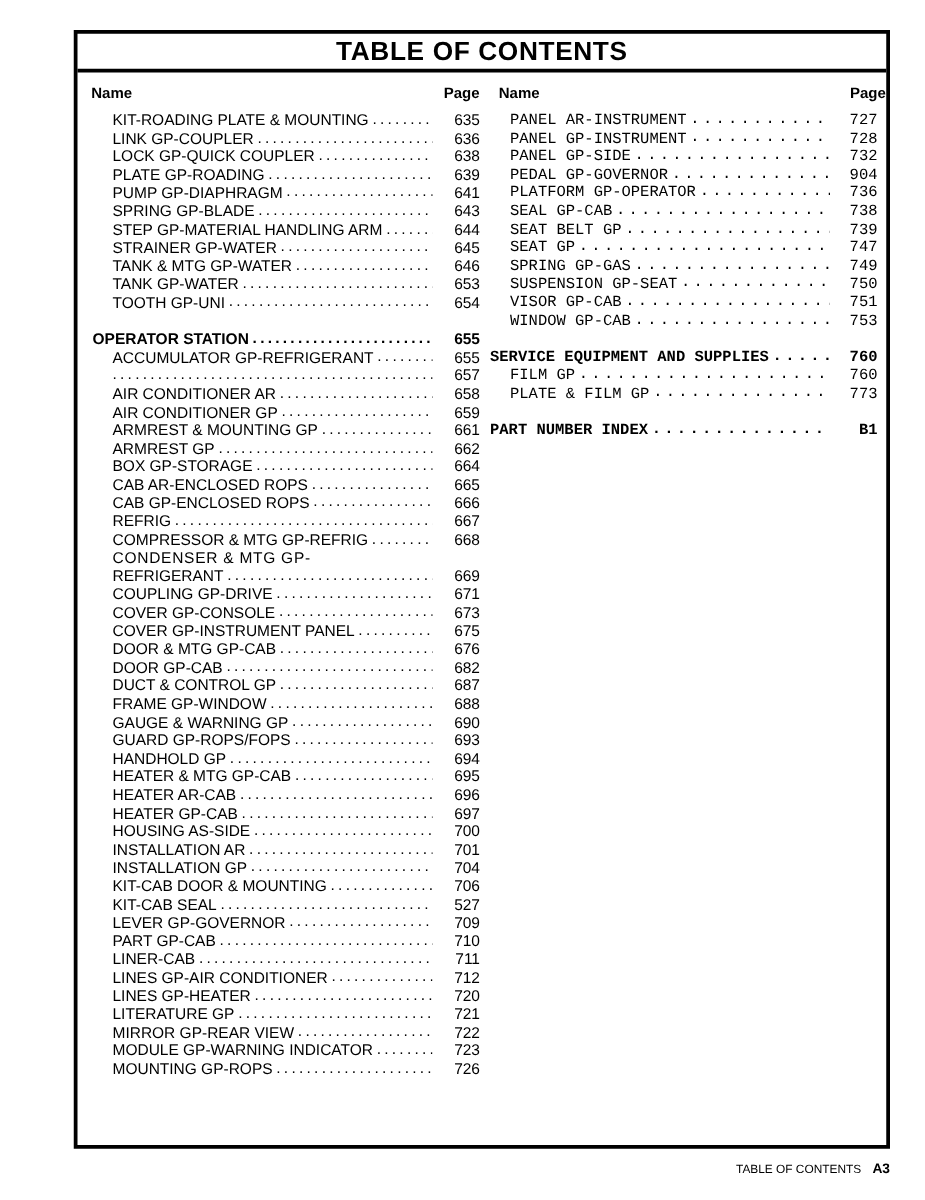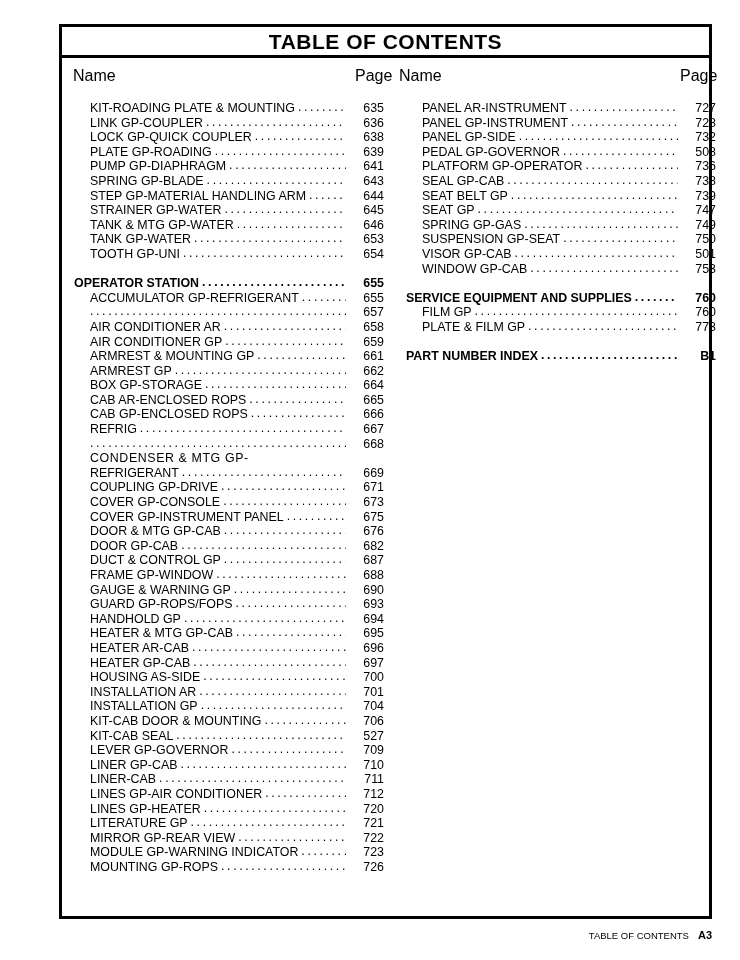--- a/index.html
+++ b/index.html
@@ -63,46 +63,45 @@
   .col-headers {
     position: absolute;
     left: 0;
     top: 31px;
     width: 100%;
     height: 26px;
     box-sizing: border-box;
   }
   .hdr {
     position: absolute;
-    font-size: 16px;
-    font-weight: normal;
+    font-size: 12px;
+    font-weight: bold;
     top: 9px;
     white-space: nowrap;
   }
   .hdr-name-l  { left: 11px; }
   .hdr-page-l  { left: 293px; }
   .hdr-name-r  { left: 337px; }
   .hdr-page-r  { left: 618px; }
 
   
   .body-cols {
     position: absolute;
     left: 0;
     top: 62px;
     width: 100%;
     padding: 0;
   }
   .col {
     position: absolute;
     top: 0;
     width: 314px;
-    margin-top: 12px;
   }
   .col-left  { left: 8px; }
-  .col-right { left: 340px; }
+  .col-right { left: 326px; font-family: Liberation Mono, monospace; }
 
   
   .entry {
     display: flex;
     align-items: baseline;
     font-size: 12.4px;
     line-height: 14.6px;
     height: 14.6px;
     white-space: nowrap;
     overflow: hidden;
@@ -299,20 +298,21 @@
             <span class="label">CAB GP-ENCLOSED ROPS</span>
             <span class="leader">........................................................................................................................</span>
             <span class="pagenum">666</span>
           </div>
           <div class="entry lvl-item">
             <span class="label">REFRIG</span>
             <span class="leader">........................................................................................................................</span>
             <span class="pagenum">667</span>
           </div>
           <div class="entry lvl-item">
+            <span class="label">COMPRESSOR &amp; MTG GP-REFRIG</span>
             <span class="leader">........................................................................................................................</span>
             <span class="pagenum">668</span>
           </div>
           <div class="entry lvl-item wrap-first">
             <span class="label">CONDENSER &amp; MTG GP-</span>
             <span class="leader">........................................................................................................................</span>
             <span class="pagenum"></span>
           </div>
           <div class="entry lvl-item">
             <span class="label">REFRIGERANT</span>
@@ -408,21 +408,21 @@
             <span class="label">KIT-CAB SEAL</span>
             <span class="leader">........................................................................................................................</span>
             <span class="pagenum">527</span>
           </div>
           <div class="entry lvl-item">
             <span class="label">LEVER GP-GOVERNOR</span>
             <span class="leader">........................................................................................................................</span>
             <span class="pagenum">709</span>
           </div>
           <div class="entry lvl-item">
-            <span class="label">LINER GP-CAB</span>
+            <span class="label">PART GP-CAB</span>
             <span class="leader">........................................................................................................................</span>
             <span class="pagenum">710</span>
           </div>
           <div class="entry lvl-item">
             <span class="label">LINER-CAB</span>
             <span class="leader">........................................................................................................................</span>
             <span class="pagenum">711</span>
           </div>
           <div class="entry lvl-item">
             <span class="label">LINES GP-AIR CONDITIONER</span>
@@ -467,21 +467,21 @@
             <span class="pagenum">728</span>
           </div>
           <div class="entry lvl-item">
             <span class="label">PANEL GP-SIDE</span>
             <span class="leader">........................................................................................................................</span>
             <span class="pagenum">732</span>
           </div>
           <div class="entry lvl-item">
             <span class="label">PEDAL GP-GOVERNOR</span>
             <span class="leader">........................................................................................................................</span>
-            <span class="pagenum">508</span>
+            <span class="pagenum">904</span>
           </div>
           <div class="entry lvl-item">
             <span class="label">PLATFORM GP-OPERATOR</span>
             <span class="leader">........................................................................................................................</span>
             <span class="pagenum">736</span>
           </div>
           <div class="entry lvl-item">
             <span class="label">SEAL GP-CAB</span>
             <span class="leader">........................................................................................................................</span>
             <span class="pagenum">738</span>
@@ -502,21 +502,21 @@
             <span class="pagenum">749</span>
           </div>
           <div class="entry lvl-item">
             <span class="label">SUSPENSION GP-SEAT</span>
             <span class="leader">........................................................................................................................</span>
             <span class="pagenum">750</span>
           </div>
           <div class="entry lvl-item">
             <span class="label">VISOR GP-CAB</span>
             <span class="leader">........................................................................................................................</span>
-            <span class="pagenum">501</span>
+            <span class="pagenum">751</span>
           </div>
           <div class="entry lvl-item">
             <span class="label">WINDOW GP-CAB</span>
             <span class="leader">........................................................................................................................</span>
             <span class="pagenum">753</span>
           </div>
           <div class="entry lvl-section gap-before">
             <span class="label">SERVICE EQUIPMENT AND SUPPLIES</span>
             <span class="leader">........................................................................................................................</span>
             <span class="pagenum">760</span>

